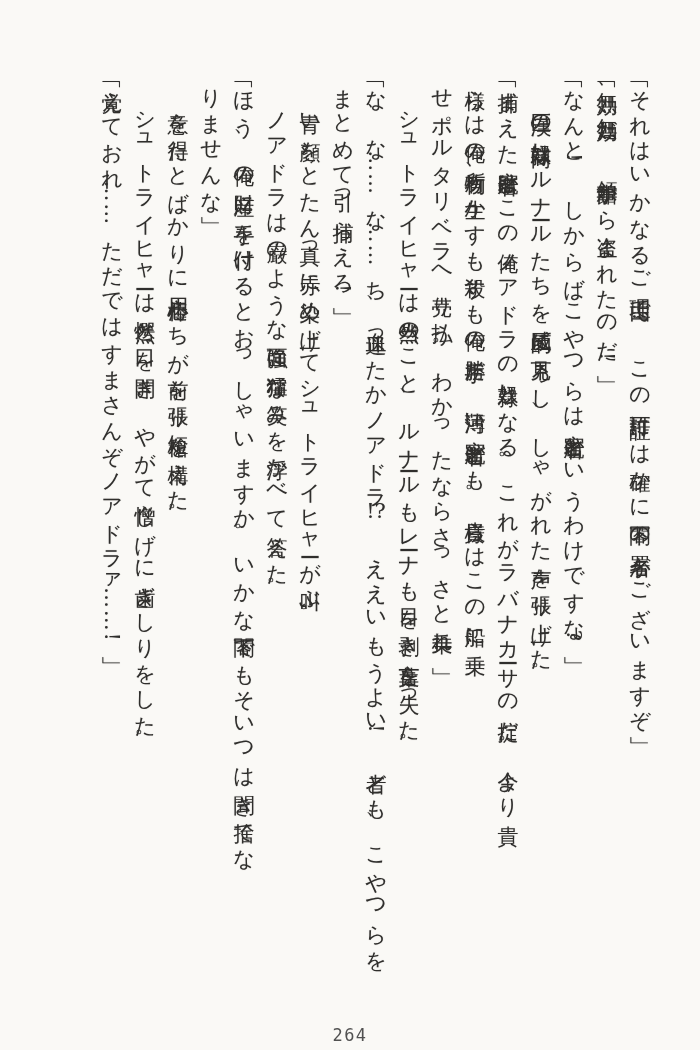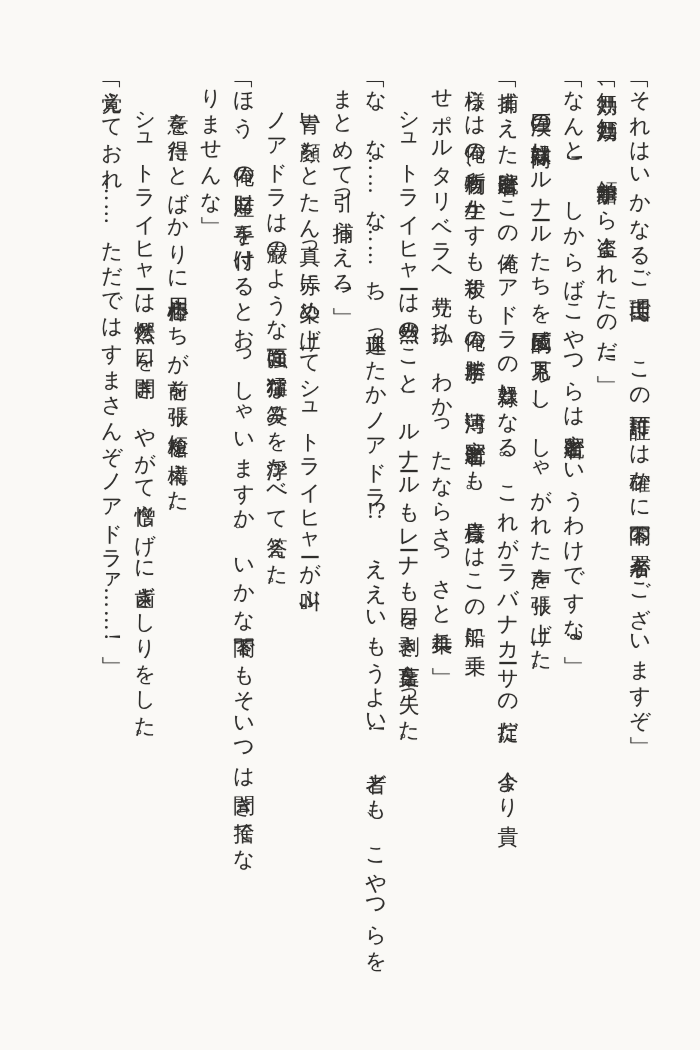--- a/index.html
+++ b/index.html
@@ -72,13 +72,14 @@
       <div class="line">「な、な……な……ち、血迷ったかノアドラ<span class="tcy">!?</span>　ええいもうよい!　者ども、こやつらを</div>
       <div class="line">まとめて引っ捕らえろ!」</div>
       <div class="line">　青い顔をとたん真っ赤に染め上げてシュトライヒャーが叫ぶ。</div>
       <div class="line">　ノアドラは巌のような強面に獰猛な笑みを浮かべて答えた。</div>
       <div class="line">「ほう、俺の財産に手を付けるとおっしゃいますか。いかな閣下でもそいつは聞き捨てな</div>
       <div class="line">りませんな」</div>
       <div class="line">　意を得たとばかりに用心棒たちが前を張り短槍を構えた。</div>
       <div class="line">　シュトライヒャーは愕然と口を開き、やがて憎々しげに歯ぎしりをした。</div>
       <div class="line">「覚えておれ……ただではすまさんぞノアドラァ……!」</div>
     </div>
+  <div class="page-number">264</div>
 </div>
 
 </body></html>

